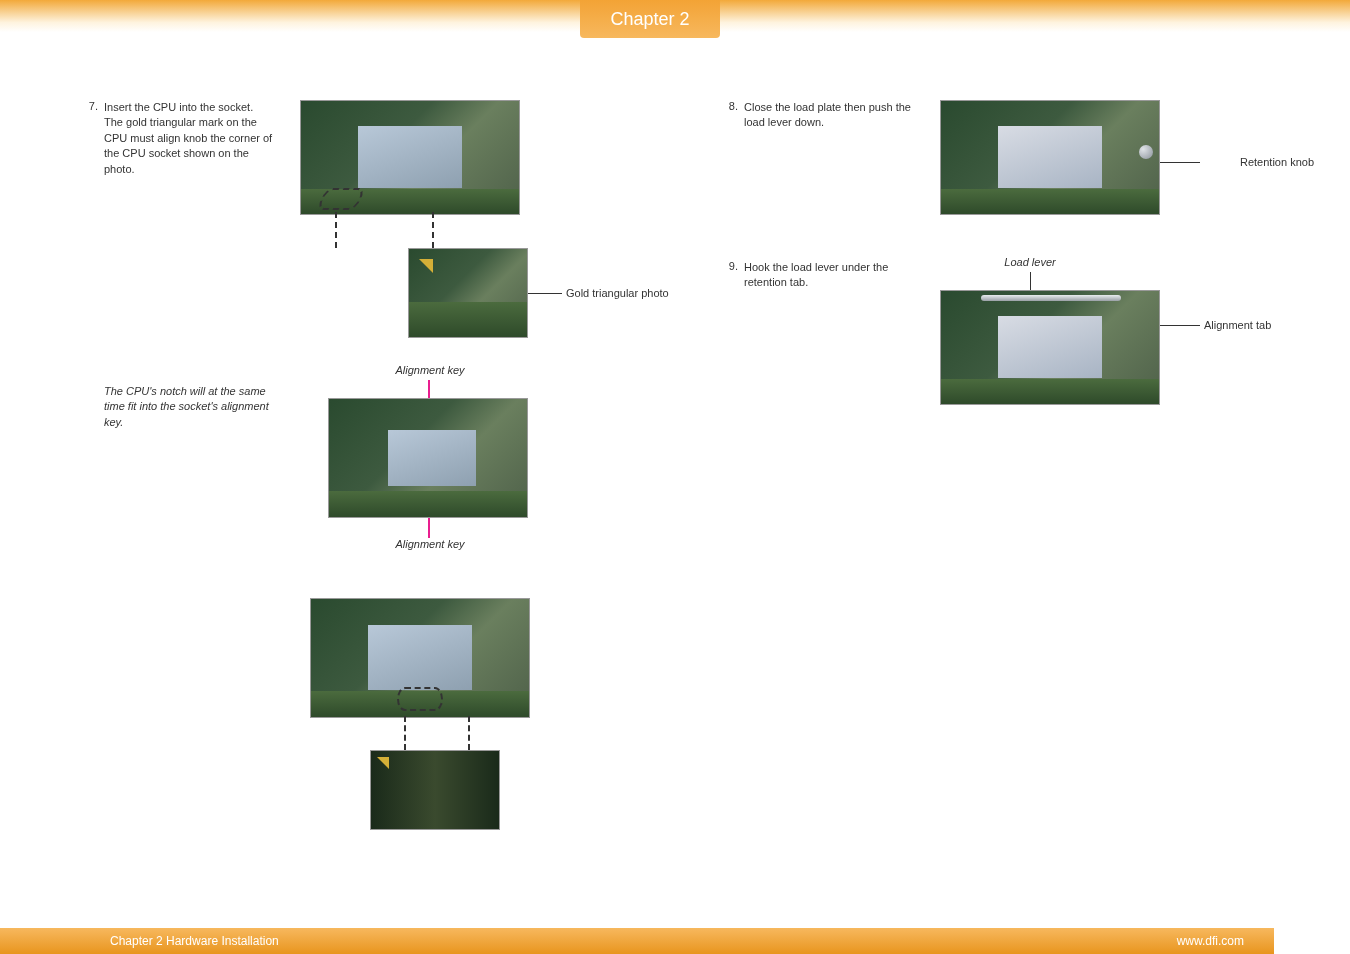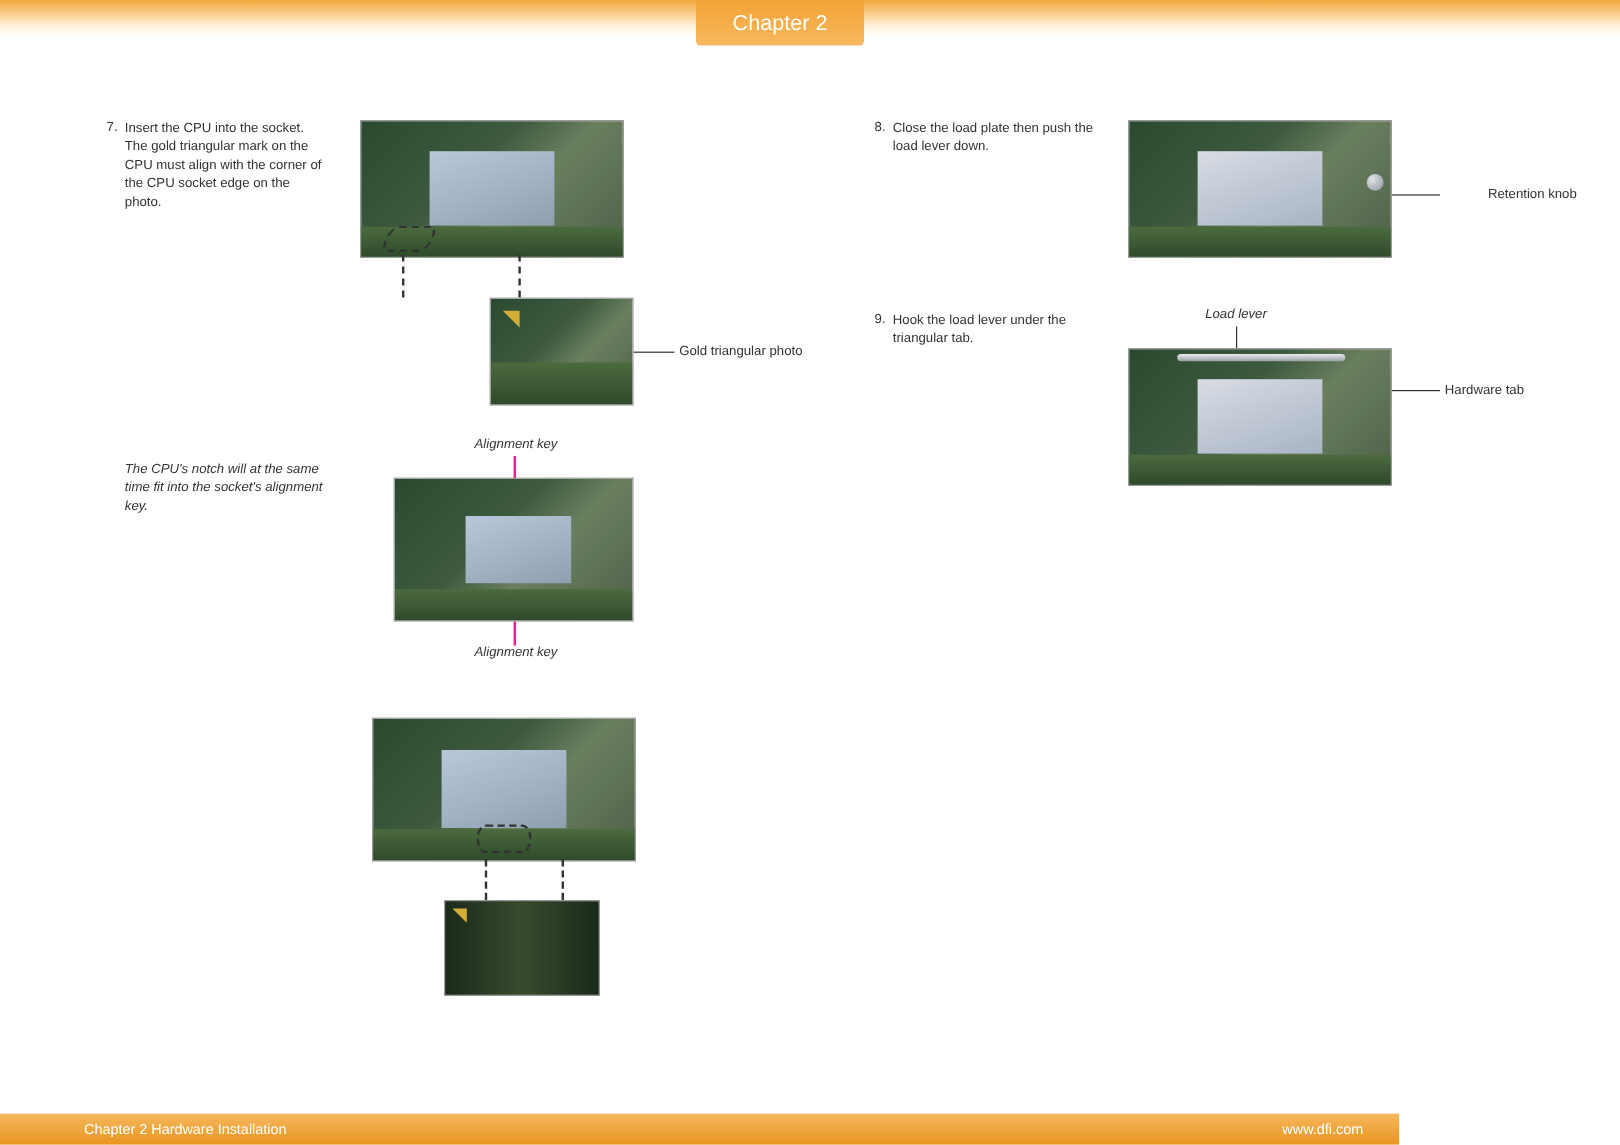--- a/index.html
+++ b/index.html
@@ -4,23 +4,23 @@
 <style>
   * { box-sizing: border-box; margin: 0; padding: 0; }
   html, body { width: 1350px; height: 954px; font-family: Verdana, Geneva, sans-serif; background: #ffffff; color: #333; }
   .page { position: relative; width: 1350px; height: 954px; overflow: hidden; }
 
   .top-gradient { position: absolute; top: 0; left: 0; width: 1350px; height: 32px;
     background: linear-gradient(to bottom, #f2a93a 0%, #fef3de 70%, #ffffff 100%); }
   .chapter-tab { position: absolute; top: 0; left: 580px; width: 140px; height: 38px;
     background: linear-gradient(to bottom, #f3a335 0%, #f7b85e 100%); border-radius: 0 0 4px 4px;
     display: flex; align-items: center; justify-content: center; color: #fff; font-size: 18px; }
-  .bottom-bar { position: absolute; bottom: 0; left: 0; width: 1166px; height: 26px;
+  .bottom-bar { position: absolute; bottom: 0; left: 0; width: 1274px; height: 26px;
     background: linear-gradient(to bottom, #f7b85e 0%, #e8951e 100%); color: #fff; font-size: 12px;
-    display: flex; align-items: center; justify-content: space-between; padding: 0 30px 0 70px; }
+    display: flex; align-items: center; justify-content: space-between; padding: 0 30px 0 110px; }
 
   .content { position: absolute; top: 100px; left: 70px; width: 1210px; height: 800px; }
   .col { position: absolute; top: 0; width: 600px; }
   .col.left { left: 0; }
   .col.right { left: 640px; }
 
   .step-row { position: relative; width: 600px; }
   .step-num { position: absolute; left: 0; top: 0; width: 28px; text-align: right; font-size: 11px; color: #333; }
   .step-text { position: absolute; left: 34px; top: 0; width: 170px; font-size: 11px; line-height: 1.4; color: #333; }
   .fig-area { position: absolute; left: 230px; top: 0; width: 370px; }
@@ -57,21 +57,21 @@
   <div class="chapter-tab">
     <span>Chapter 2</span>
   </div>
 
   <div class="content">
 
     <div class="col left">
 
       <div class="step-row" style="height:250px;">
         <div class="step-num">7.</div>
-        <div class="step-text">Insert the CPU into the socket. The gold triangular mark on the CPU must align with the corner of the CPU socket edge on the photo.</div>
+        <div class="step-text">Insert the CPU into the socket. The gold triangular mark on the CPU must align knob the corner of the CPU socket shown on the photo.</div>
         <div class="fig-area">
           <div class="photo" style="width:220px; height:115px;">
             <div class="pcb-edge"></div>
             <div class="cpu-chip"></div>
             <div class="dashed-border" style="left:20px; bottom:4px; width:40px; height:22px; transform:skewX(-25deg);"></div>
           </div>
 
           <div style="position:absolute; left:35px; top:112px; width:1px; height:36px; border-left:2px dashed #333;"></div>
           <div style="position:absolute; left:132px; top:112px; width:1px; height:36px; border-left:2px dashed #333;"></div>
           <div class="photo" style="width:120px; height:90px; position:absolute; left:108px; top:148px;">
@@ -128,31 +128,31 @@
             <div class="cpu-chip" style="background:linear-gradient(160deg,#d8dce4,#a8b4c4);"></div>
             <div style="position:absolute; right:6px; top:44px; width:14px; height:14px; border-radius:50%; background:radial-gradient(circle at 30% 30%, #e0e4e8, #8a929a);"></div>
           </div>
           <div class="callout-line" style="left:220px; top:62px; width:40px;"></div>
           <div class="callout-label" style="left:264px; top:56px;padding-left:36px;">Retention knob</div>
         </div>
       </div>
 
       <div class="step-row" style="height:180px; margin-top:10px;">
         <div class="step-num">9.</div>
-        <div class="step-text">Hook the load lever under the triangular tab.</div>
+        <div class="step-text">Hook the load lever under the retention tab.</div>
         <div class="fig-area">
           <div class="label-top" style="top:-4px; left:-20px; width:220px;">Load lever</div>
           <div class="callout-line v" style="left:90px; top:12px; height:20px; width:1px;"></div>
           <div class="photo" style="width:220px; height:115px; position:absolute; left:0; top:30px;">
             <div class="pcb-edge"></div>
             <div class="cpu-chip" style="background:linear-gradient(160deg,#d8dce4,#a8b4c4);"></div>
             <div style="position:absolute; left:40px; top:4px; width:140px; height:6px; background:linear-gradient(#e8ecee,#9aa0a6); border-radius:3px;"></div>
           </div>
           <div class="callout-line" style="left:220px; top:65px; width:40px;"></div>
-          <div class="callout-label" style="left:264px; top:59px;">Hardware tab</div>
+          <div class="callout-label" style="left:264px; top:59px;">Alignment tab</div>
         </div>
       </div>
 
     </div>
 
   </div>
 
   <div class="bottom-bar">
     <span>Chapter 2 Hardware Installation</span>
     <span>www.dfi.com</span>

